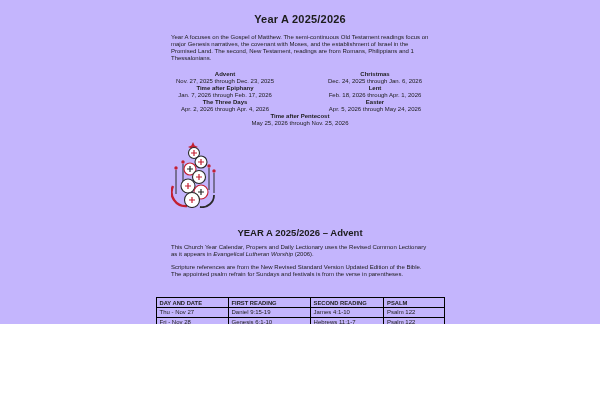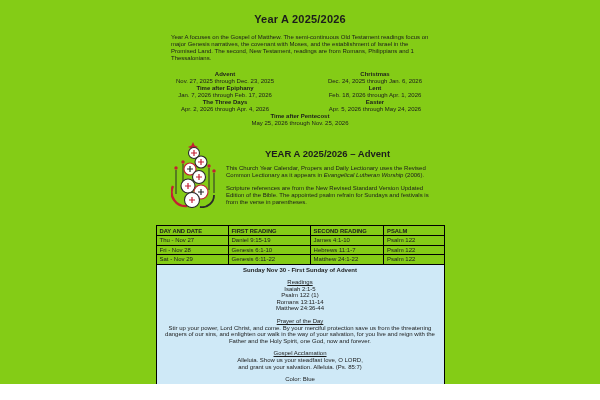--- a/index.html
+++ b/index.html
@@ -1,19 +1,19 @@
 <!DOCTYPE html>
 <html><head>
 <meta charset="utf-8">
 <style>
   html,body{margin:0;padding:0;background:#fff;}
   .page{
     position:relative;
-    width:600px;height:384px;
-    background:#84cc16;
+    width:600px;height:324px;
+    background:#c4b5fd;
     font-family:"Liberation Sans", sans-serif;
     color:#1c1c1c;
     overflow:hidden;
   }
   .doc-title{
     padding-top:13px;
     text-align:center;
     font-size:11px;
     font-weight:bold;
     letter-spacing:.2px;
@@ -41,20 +41,21 @@
     width:286px;
     text-align:center;
     font-size:6px;
     line-height:7px;
   }
   .section2{
     width:258px;
     margin:15px auto 0;
     display:flex;
     gap:9px;
+    flex-direction:column;
   }
   .logo-wrap{flex:0 0 46px;}
   .s2text{flex:1;}
   .s2heading{
     font-size:9.5px;
     font-weight:bold;
     text-align:center;
     margin:6px 0 6px;
   }
   .s2para{

